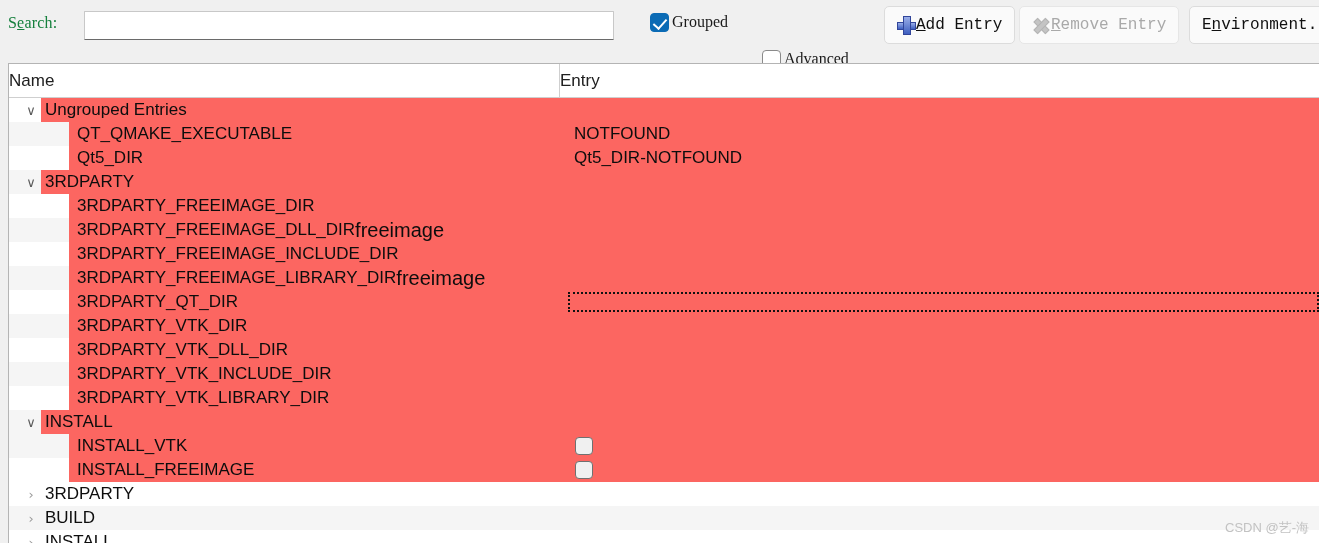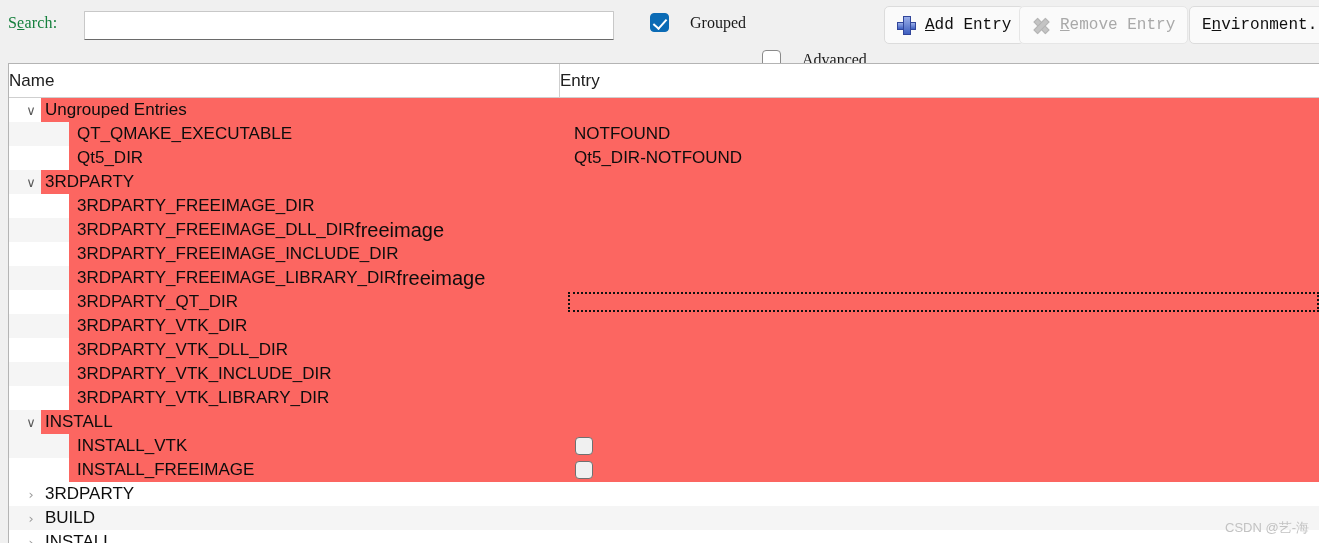--- a/index.html
+++ b/index.html
@@ -33,21 +33,21 @@
     border-bottom: 1px solid #6a6a6a;
     border-radius: 1px;
     font-size: 15px; color: #000;
     padding: 0 5px;
     outline: none;
     font-family: "Liberation Sans", sans-serif;
   }
 
   .cb-wrap {
     position: absolute; top: 13px;
-    display: flex; align-items: center; gap: 21px;
+    display: flex; align-items: flex-start; gap: 3px;
     cursor: default;
   }
   .cb-box {
     width: 19px; height: 19px; border-radius: 4px;
     display: block; position: relative; flex: 0 0 auto;
   }
   .cb-box.checked { background: #0b6bb5; border: 1px solid #0b6bb5; }
   .cb-box.checked::after {
     content: "";
     position: absolute; left: 5px; top: 2px;
@@ -61,21 +61,21 @@
     font-size: 16px; color: #1a1a1a;
     font-family: "Liberation Serif", serif;
     white-space: nowrap;
   }
 
   .tbtn {
     position: absolute; top: 6px; height: 38px;
     background: #fafafa;
     border: 1px solid #dcdcdc;
     border-radius: 5px;
-    display: flex; align-items: center; gap: 9px;
+    display: flex; align-items: center; 
     padding: 0 12px;
     font-family: "Liberation Mono", monospace;
     font-size: 16px; color: #101010;
     white-space: nowrap;
     cursor: default;
   }
   .tbtn.disabled { color: #a9a9a9; background: #fafafa; border-color: #e6e6e6; }
   .tbtn .accel { text-decoration: underline; }
 
   

